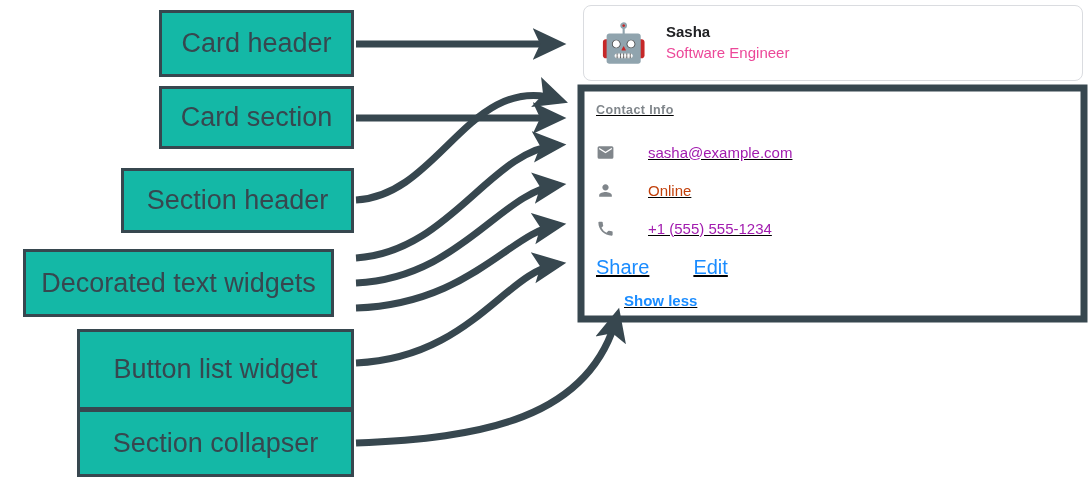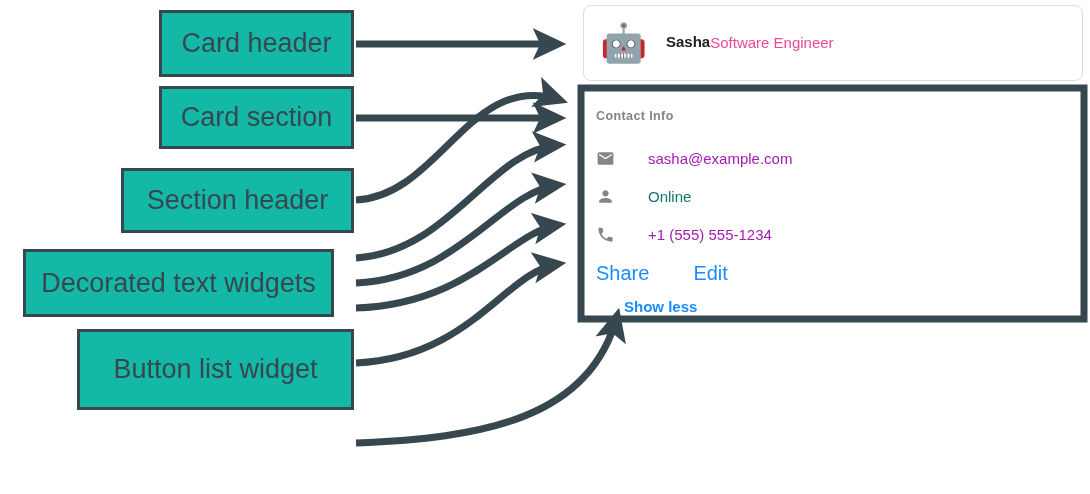--- a/index.html
+++ b/index.html
@@ -70,46 +70,47 @@
     width: 46px;
     height: 46px;
     font-size: 38px;
     line-height: 46px;
     text-align: center;
     flex: 0 0 auto;
   }
   .header-text {
     margin-left: 20px;
     display: flex;
-    flex-direction: row;
+    flex-direction: column;
     justify-content: flex-start;
   }
   .header-title {
     font-size: 15px;
     font-weight: bold;
     color: #202124;
     line-height: 1.35;
   }
   .header-sub {
     font-size: 15px;
     color: #ec4899;
     line-height: 1.45;
   }
 
   
   #card-section {
     position: absolute;
     left: 578px;
-    top: 91px;
+    top: 85px;
     width: 509px;
     height: 237px;
     box-sizing: border-box;
     background: #ffffff;
     z-index: 12;
     padding: 18px 0 0 18px;
+    text-decoration: underline;
   }
   .section-header {
     font-size: 12.5px;
     font-weight: bold;
     color: #80868b;
     letter-spacing: 0.4px;
     margin-bottom: 16px;
   }
   .kv-row {
     display: flex;
@@ -122,21 +123,21 @@
     display: flex;
     align-items: center;
     justify-content: flex-start;
     color: #80868b;
   }
   .kv-text {
     margin-left: 30px;
     font-size: 15px;
     color: #a21caf;
   }
-  .kv-text.online { color: #0f766e; }
+  .kv-text.online { color: #c2410c; }
 
   .btn-row {
     display: flex;
     align-items: center;
     height: 36px;
     margin-top: 2px;
   }
   .text-button {
     font-size: 20px;
     color: #1a8cff;
@@ -225,20 +226,23 @@
   </div>
 
   <div class="anno-box" style="left:23px; top:249px; width:311px; height:68px;">
     <span>Decorated text widgets</span>
   </div>
 
   <div class="anno-box" style="left:77px; top:329px; width:277px; height:81px;">
     <span>Button list widget</span>
   </div>
 
+  <div class="anno-box" style="left:77px; top:409px; width:277px; height:68px;">
+    <span>Section collapser</span>
+  </div>
 
   <svg id="overlay" viewBox="0 0 1090 494">
     <defs>
       <marker id="ah" markerWidth="5.2" markerHeight="5.2" refX="3.6" refY="2.6" orient="auto" markerUnits="strokeWidth">
         <path d="M0,0.35 L4.8,2.6 L0,4.85 L1.05,2.6 Z" fill="#37474F"></path>
       </marker>
     </defs>
 
     <rect x="581" y="88" width="503" height="231" fill="none" stroke="#37474F" stroke-width="7"></rect>
 

